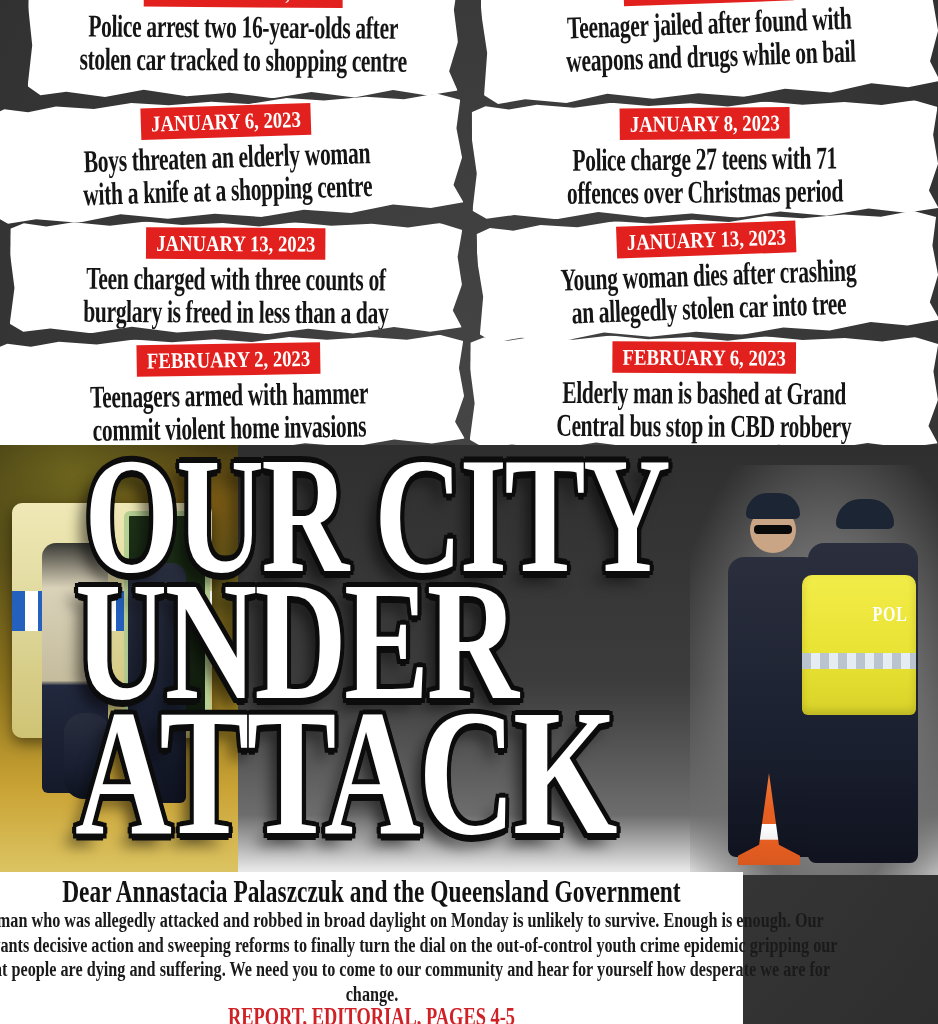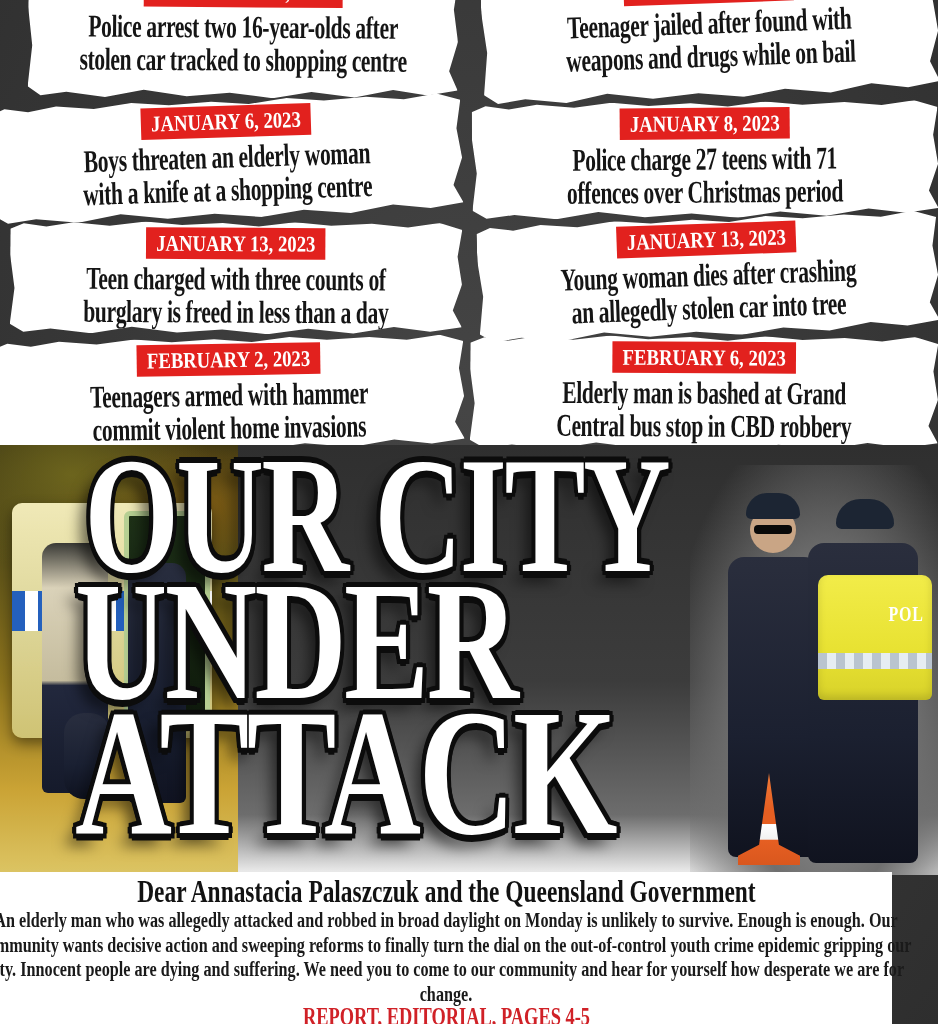--- a/index.html
+++ b/index.html
@@ -53,21 +53,21 @@
   
   .mainhead{position:absolute;left:0;top:8px;width:100%;text-align:left;color:#fff;font-weight:700;}
   .mh{display:block;letter-spacing:-3px;
       text-shadow:-5px 0 0 #0c0c0c,5px 0 0 #0c0c0c,0 -5px 0 #0c0c0c,0 6px 0 #0c0c0c,
                   -4px -4px 0 #0c0c0c,4px 4px 0 #0c0c0c,-4px 4px 0 #0c0c0c,4px -4px 0 #0c0c0c,
                   -12px 10px 14px rgba(0,0,0,.55);}
   .mh1{font-size:148px;line-height:124px;transform:scale(0.82,1.12);}
   .mh2{font-size:152px;line-height:128px;transform:scale(0.84,1.12);}
   .mh3{font-size:160px;line-height:136px;transform:scale(0.84,1.12);}
   
-  .letter{position:absolute;left:0;top:872px;width:892px;height:152px;background:#fff;
+  .letter{position:absolute;left:0;top:872px;width:743px;height:152px;background:#fff;
           display:flex;flex-direction:column;align-items:center;}
   .salutation{white-space:nowrap;color:#121212;font-weight:700;font-size:30px;line-height:34px;
           margin-top:2px;transform:scale(0.78,1.05);}
   .body-text{width:1180px;color:#1a1a1a;font-weight:700;font-size:20.5px;line-height:24px;text-align:center;
           transform:scale(0.79,1.02);transform-origin:50% 0;}
   .footer-line{white-space:nowrap;color:#d02127;font-weight:700;font-size:23px;margin-top:1px;
           transform:scale(0.8,1.05);}
 </style>
 </head>
 <body>
@@ -149,21 +149,21 @@
     </div>
 
     <div class="scene-right">
 
       <div class="off-body fig-navy" style="left:38px;top:92px;width:92px;height:300px;"></div>
       <div class="off-head" style="left:60px;top:42px;"></div>
       <div class="off-glasses" style="left:64px;top:60px;"></div>
       <div class="off-cap" style="left:56px;top:28px;"></div>
 
       <div class="off-body fig-navy" style="left:118px;top:78px;width:110px;height:320px;"></div>
-      <div class="vest" style="left:128px;top:110px;width:114px;height:125px;">
+      <div class="vest" style="left:112px;top:110px;width:114px;height:140px;">
         <div class="vest-band" style="top:78px;"></div>
         <div class="vest-label" style="left:66px;top:28px;">POL</div>
       </div>
       <div class="off-cap" style="left:146px;top:34px;width:58px;height:30px;"></div>
 
       <div class="cone" style="left:48px;top:308px;"></div>
     </div>
 
     <div class="mainhead">
       <span class="mh mh1">OUR CITY</span>

